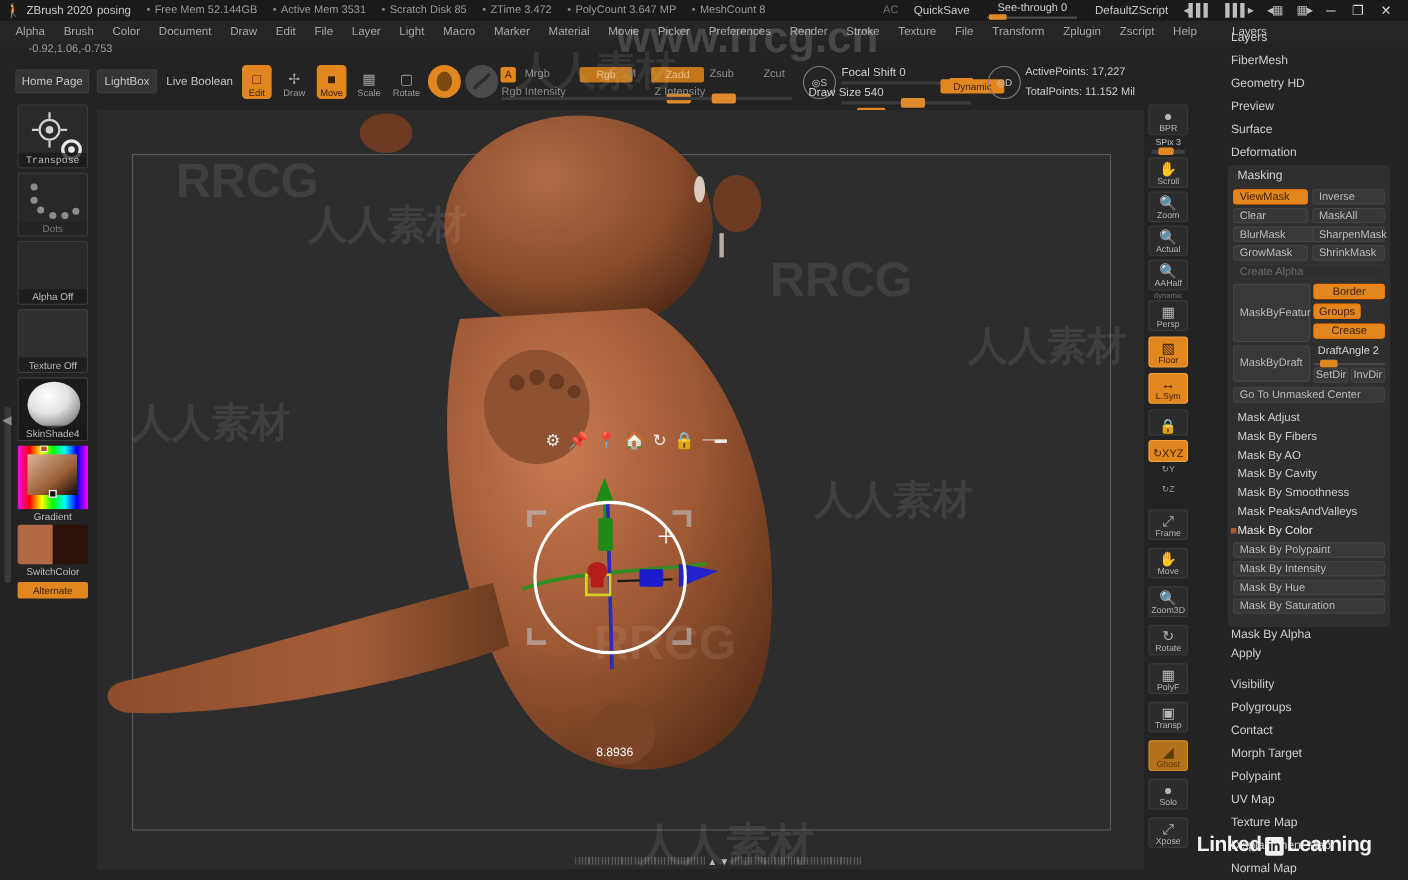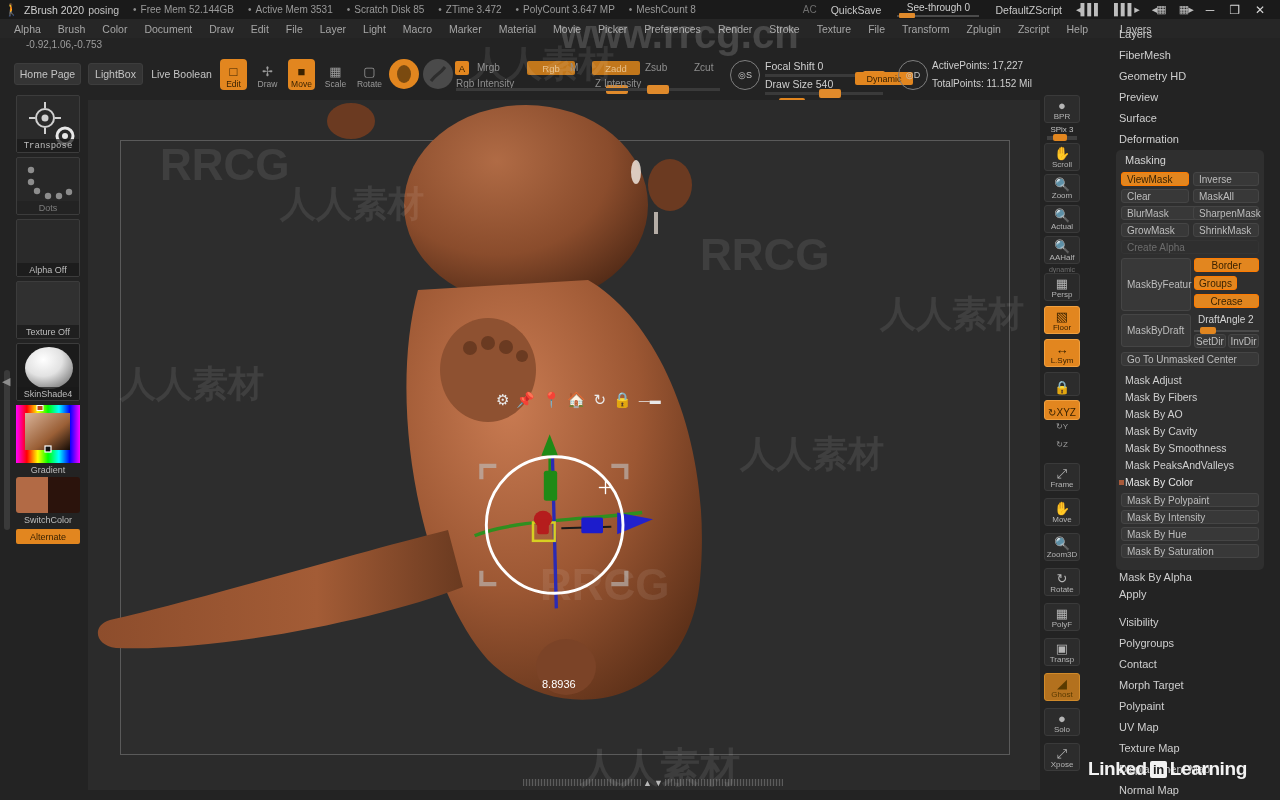--- a/index.html
+++ b/index.html
@@ -254,21 +254,21 @@
     <div class="sliderlbl" style="left:595px; top:20px;">Z Intensity</div>
     <div class="slider" style="left:595px; top:30px; width:125px;">
         <div class="sk" style="left:52px;"></div>
       </div>
 
     <div class="brushdot" style="left:730px; top:2px;">◎S</div>
     <div class="valrow" style="left:765px; top:2px;"><span>Focal Shift</span>&nbsp;<span>0</span></div>
     <div class="slider" style="left:765px; top:16px; width:118px;">
         <div class="sk" style="left:98px;"></div>
       </div>
-    <div class="valrow" style="left:765px; top:20px;"><span>Draw Size</span>&nbsp;<span>540</span></div>
+    <div class="valrow" style="left:735px; top:20px;"><span>Draw Size</span>&nbsp;<span>540</span></div>
     <div class="slider" style="left:765px; top:34px; width:118px;">
         <div class="sk" style="left:54px;"></div>
       </div>
     <div class="dynbtn" style="left:855px; top:14px;">Dynamic</div>
 
     <div class="brushdot" style="left:898px; top:2px;">◎D</div>
     <div class="valrow" style="left:932px; top:2px; font-size:10px;">ActivePoints: 17,227</div>
     <div class="valrow" style="left:932px; top:20px; font-size:10px;">TotalPoints: 11.152 Mil</div>
     <div class="dynbtn" style="left:779px; top:40px; width:26px; height:9px;"></div>
   </div>

